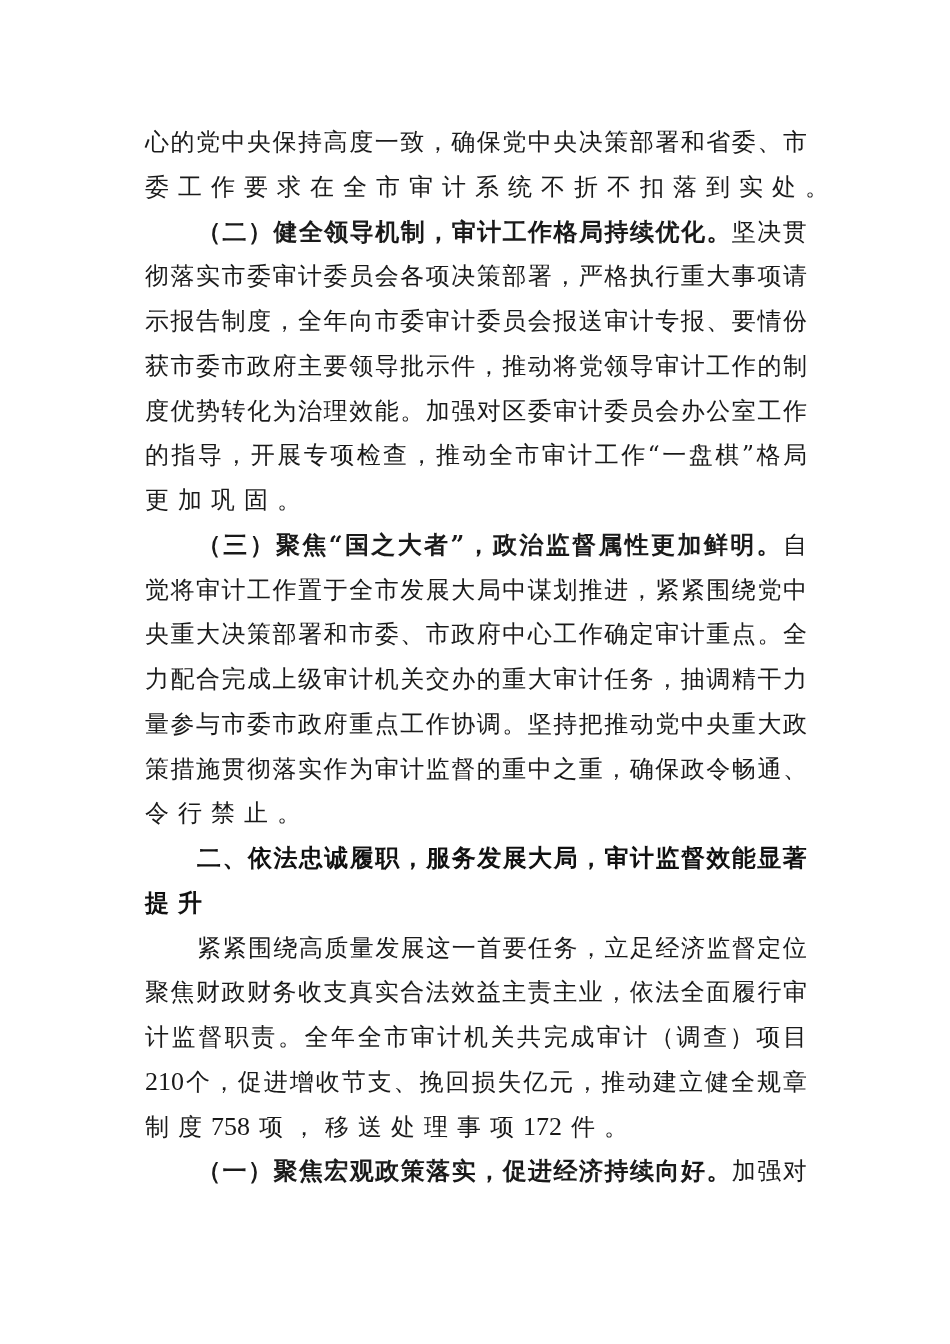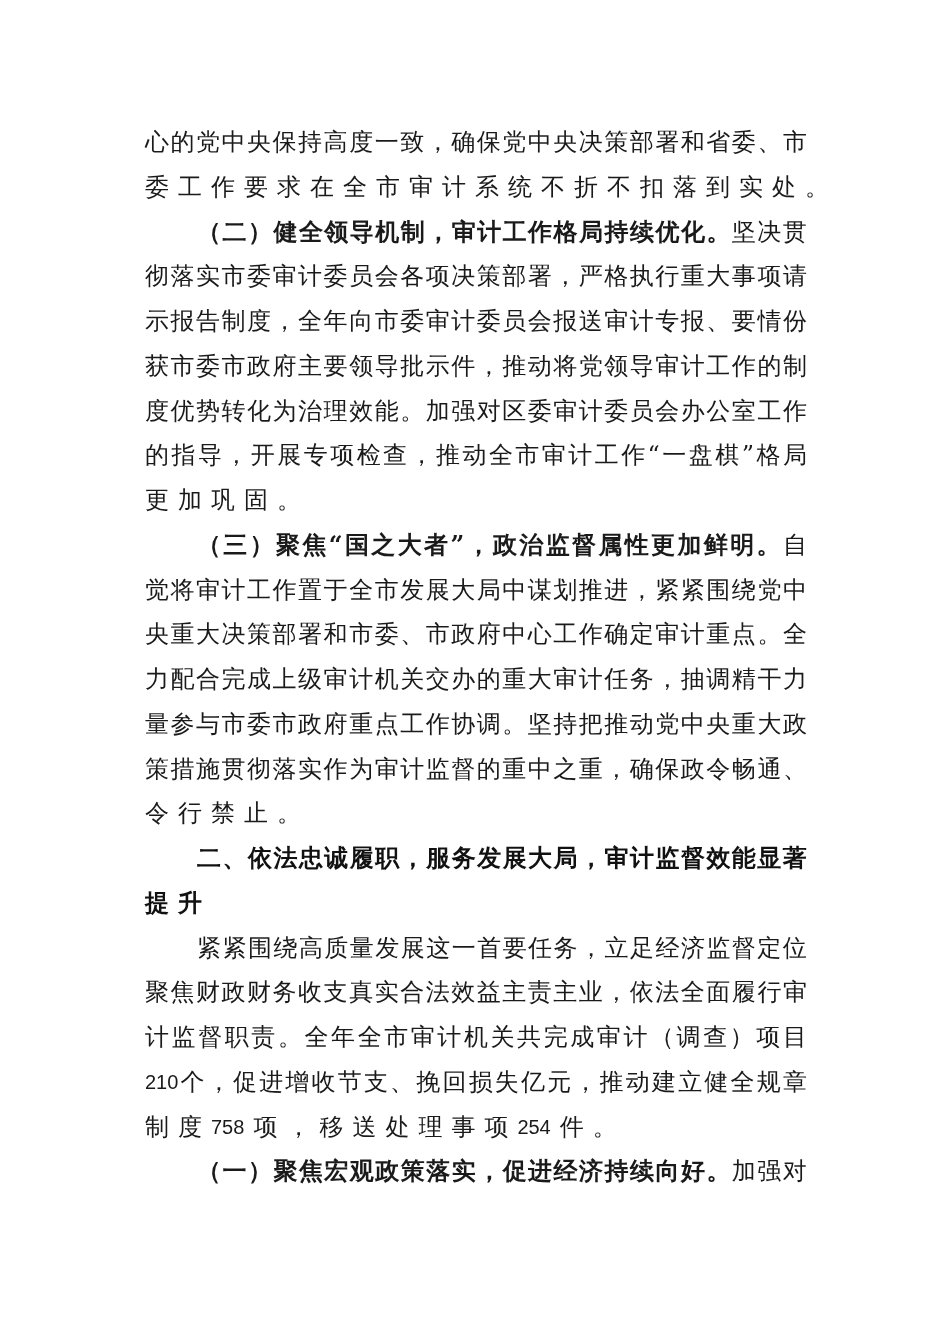--- a/index.html
+++ b/index.html
@@ -61,22 +61,22 @@
       font-weight: bold;
       font-family: "DejaVu Serif", "Liberation Serif", serif;
     }
     .heading {
       font-family: "DejaVu Sans", "Liberation Sans", sans-serif;
       font-weight: bold;
       font-size: 24px;
       color: #111111;
     }
     .num {
-      font-family: Liberation Sans, sans-serif;
-      font-size: 20px;
+      font-family: Liberation Serif, serif;
+      font-size: 26px;
     }
   </style>
 </head>
 <body>
 
 <div class="page">
   <div class="text-block" id="text-block">
       <div class="line full">
         <div class="seg">
           <span class="ch ">心</span>
@@ -662,21 +662,21 @@
           <span class="ch ">度</span>
           <span class="ch num">758</span>
           <span class="ch ">项</span>
           <span class="ch ">，</span>
           <span class="ch ">移</span>
           <span class="ch ">送</span>
           <span class="ch ">处</span>
           <span class="ch ">理</span>
           <span class="ch ">事</span>
           <span class="ch ">项</span>
-          <span class="ch num">254</span>
+          <span class="ch num">172</span>
           <span class="ch ">件</span>
           <span class="ch ">。</span>
         </div>
       </div>
       <div class="line full indent">
         <div class="seg">
           <span class="ch bold-serif">（</span>
           <span class="ch bold-serif">一</span>
           <span class="ch bold-serif">）</span>
           <span class="ch bold-serif">聚</span>

